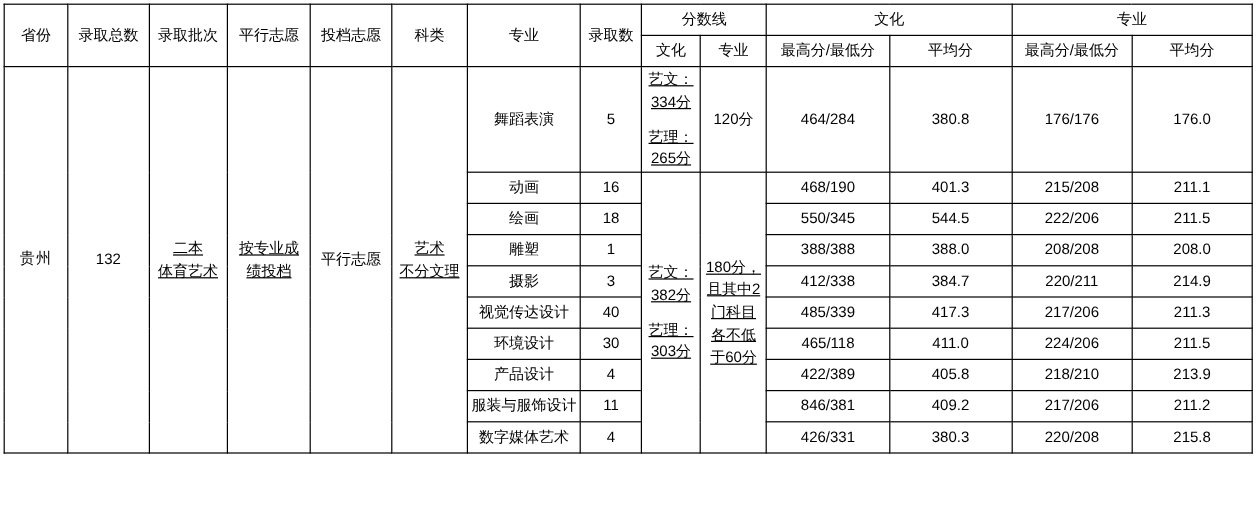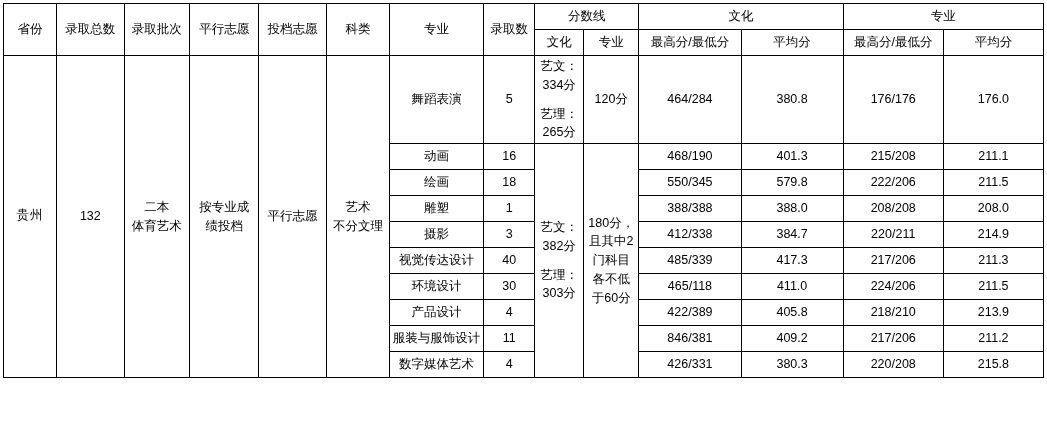--- a/index.html
+++ b/index.html
@@ -49,20 +49,21 @@
     letter-spacing: 1px;
     font-family: Liberation Mono, monospace;
   }
   .total-cell {
     font-weight: bold;
     font-size: 14.5px;
   }
   .vert-wrap {
     display: block;
     line-height: 1.5;
+    text-decoration: underline;
   }
   .small-stack {
     font-size: 12.5px;
     line-height: 1.55;
   }
   .stack-gap {
     display: block;
     height: 10px;
   }
   .row-h {
@@ -186,21 +187,21 @@
         <td>468/190</td>
         <td>401.3</td>
         <td>215/208</td>
         <td>211.1</td>
       </tr>
 
       <tr class="row-h">
         <td>绘画</td>
         <td>18</td>
         <td>550/345</td>
-        <td>579.8</td>
+        <td>544.5</td>
         <td>222/206</td>
         <td>211.5</td>
       </tr>
 
       <tr class="row-h">
         <td>雕塑</td>
         <td>1</td>
         <td>388/388</td>
         <td>388.0</td>
         <td>208/208</td>

